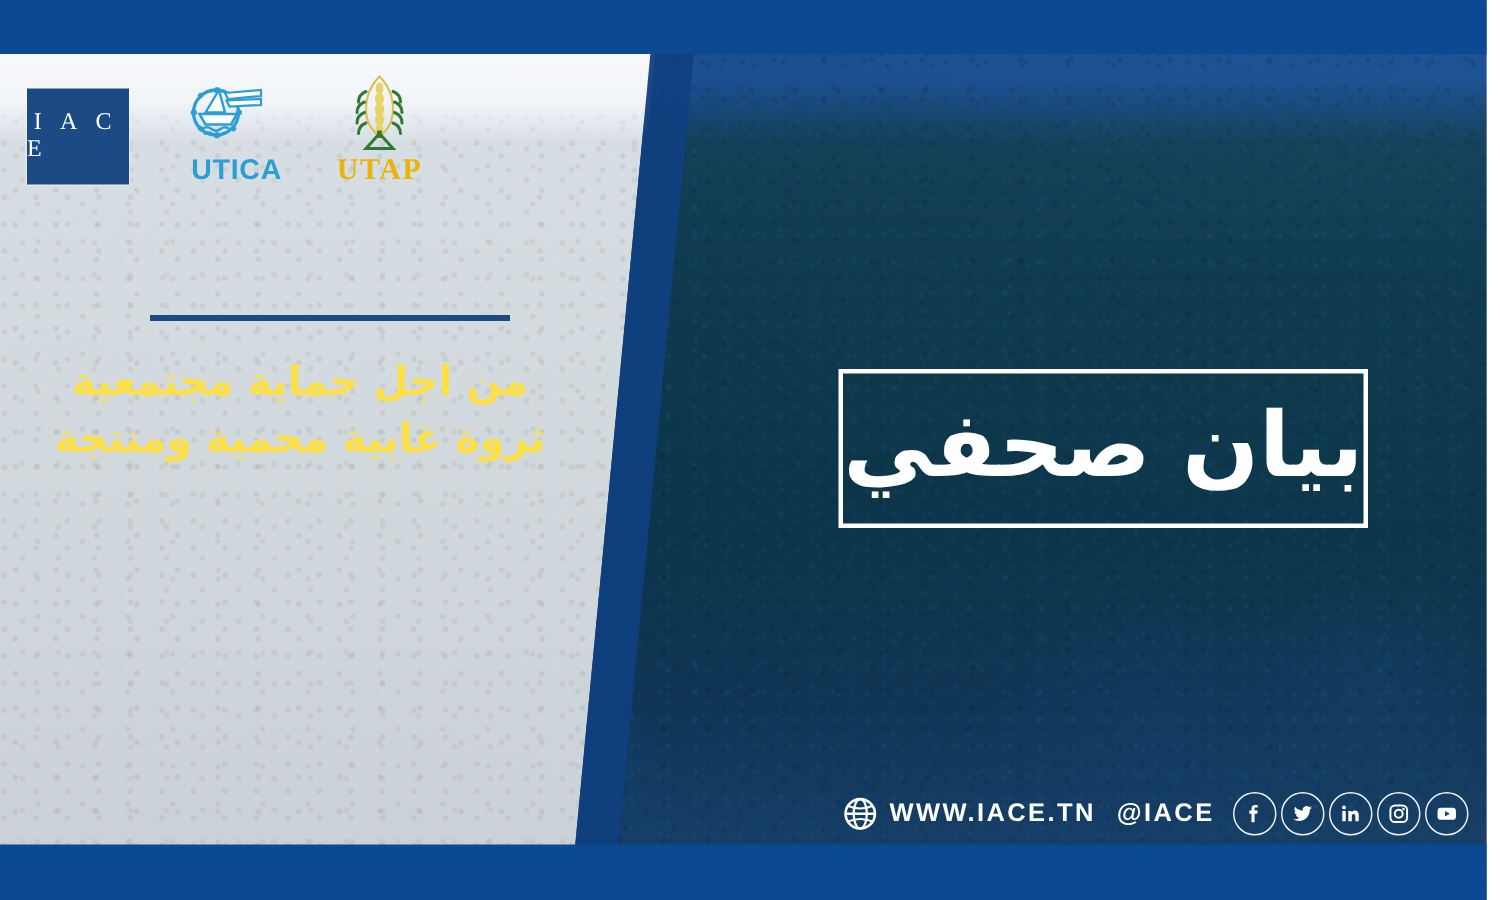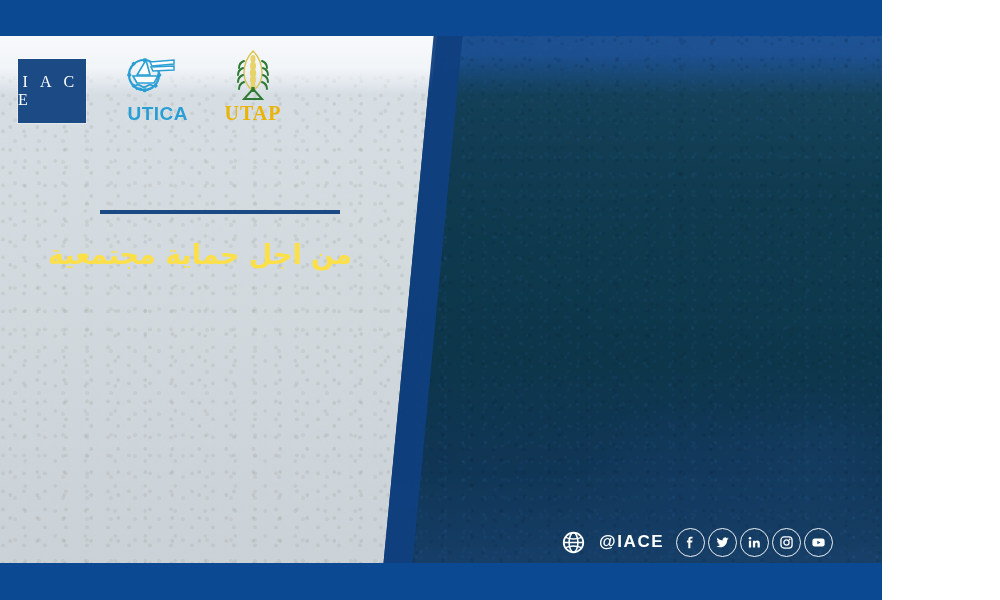--- a/index.html
+++ b/index.html
@@ -1,21 +1,21 @@
 <!DOCTYPE html>
 <html lang="ar"><head>
 <meta charset="utf-8">
 <title>IACE Press Release Banner</title>
 <style>
   html,body{margin:0;padding:0;background:#ffffff;}
   body{font-family:"DejaVu Sans","Liberation Sans",sans-serif;}
 
   .banner{
     position:relative;
-    width:882px;height:600px;
+    width:991px;height:600px;
     overflow:hidden;
     background:#0d4d96;
   }
 
   
   .photo{
     position:absolute;inset:0;
     background:
       radial-gradient(ellipse 180px 140px at 78% 82%, rgba(120,130,120,.55), rgba(120,130,120,0) 70%),
       radial-gradient(ellipse 140px 120px at 92% 78%, rgba(140,148,135,.45), rgba(140,148,135,0) 70%),
@@ -264,32 +264,37 @@
         </svg>
       </div>
       <div class="word">UTAP</div>
     </div>
 
   </div>
 
   <div class="rule"></div>
   <div class="slogan">
     <div>من اجل حماية مجتمعية</div>
+    <div>ثروة غابية محمية ومنتجة</div>
   </div>
 
+  <div class="headline-box">
+    <div class="txt">بيان صحفي</div>
+  </div>
 
   <div class="footer">
     <svg class="globe" viewBox="0 0 24 24" aria-hidden="true">
       <circle cx="12" cy="12" r="10.2" fill="none" stroke="#ffffff" stroke-width="1.8"></circle>
       <ellipse cx="12" cy="12" rx="4.6" ry="10.2" fill="none" stroke="#ffffff" stroke-width="1.6"></ellipse>
       <line x1="1.8" y1="12" x2="22.2" y2="12" stroke="#ffffff" stroke-width="1.6"></line>
       <path d="M3.6 6.6 q8.4 3.4 16.8 0" fill="none" stroke="#ffffff" stroke-width="1.4"></path>
       <path d="M3.6 17.4 q8.4 -3.4 16.8 0" fill="none" stroke="#ffffff" stroke-width="1.4"></path>
     </svg>
 
+    <span class="url">WWW.IACE.TN</span>
     <span class="handle">@IACE</span>
 
     <span class="socials">
 
       <span class="soc">
         <svg width="15" height="15" viewBox="0 0 24 24" aria-hidden="true">
           <path d="M15.2 5.4h-2.1c-.9 0-1.3.5-1.3 1.3v1.9h3.3l-.45 3.3h-2.85V21h-3.3v-9.1H6.2V8.6h2.35V6.5c0-2.3 1.4-3.8 3.7-3.8h2.95z" fill="#ffffff"></path>
         </svg>
       </span>
 

